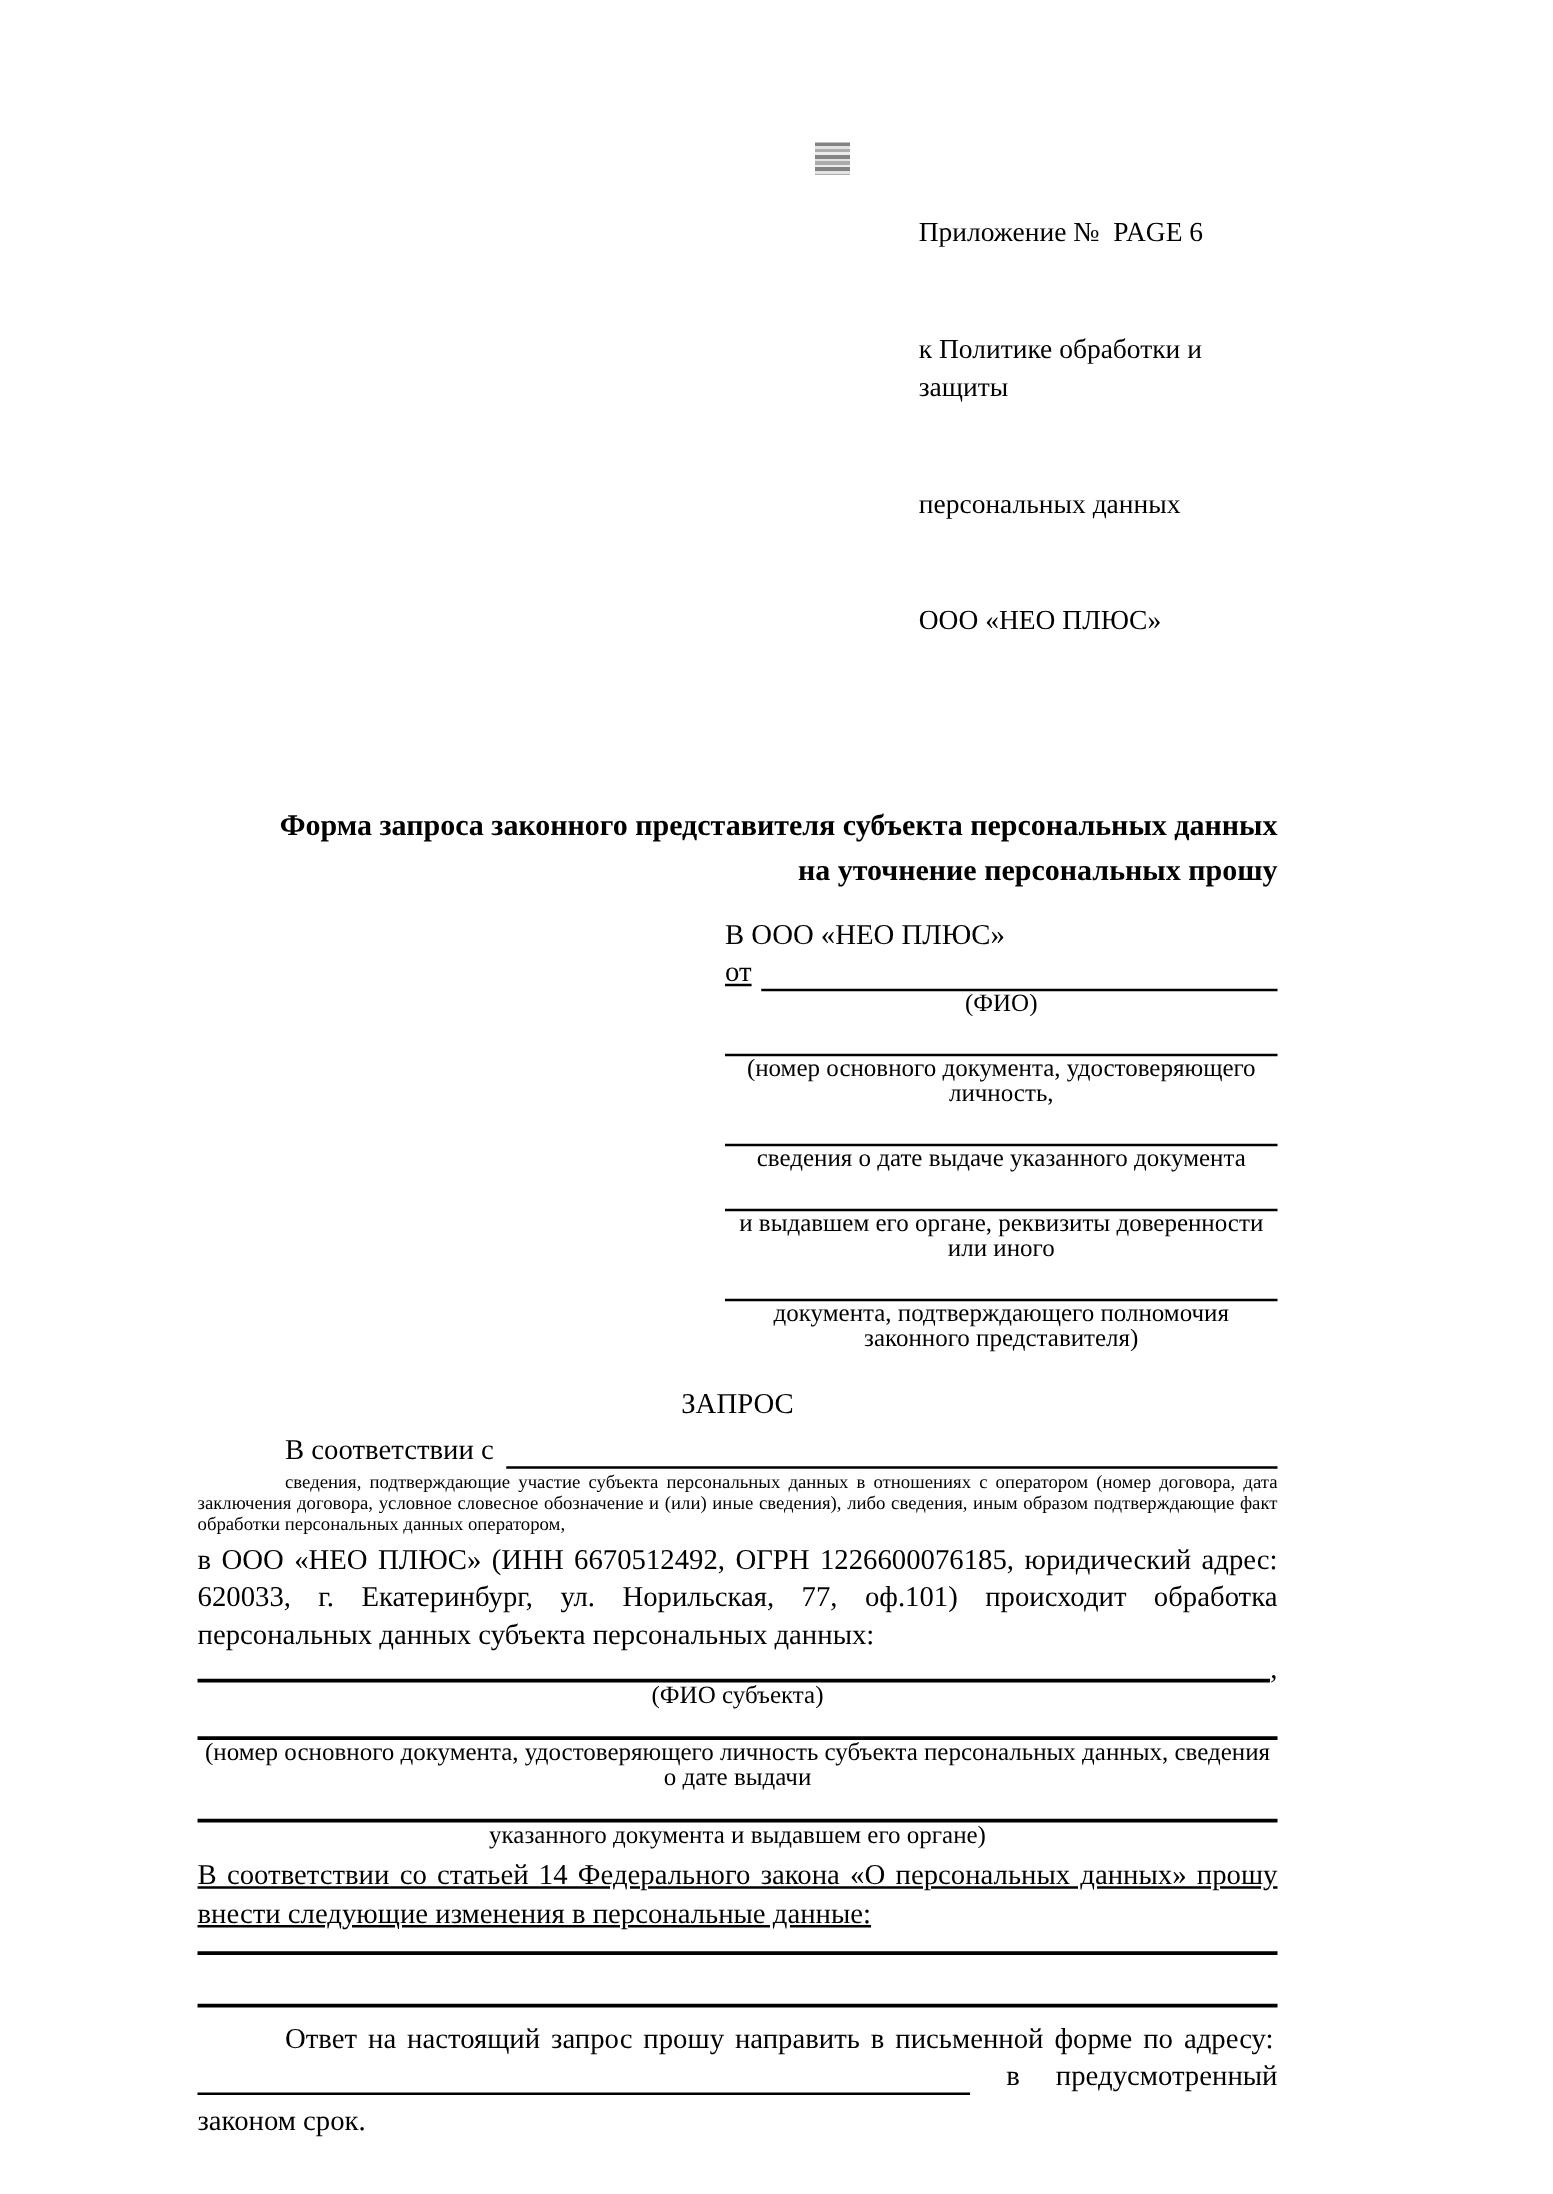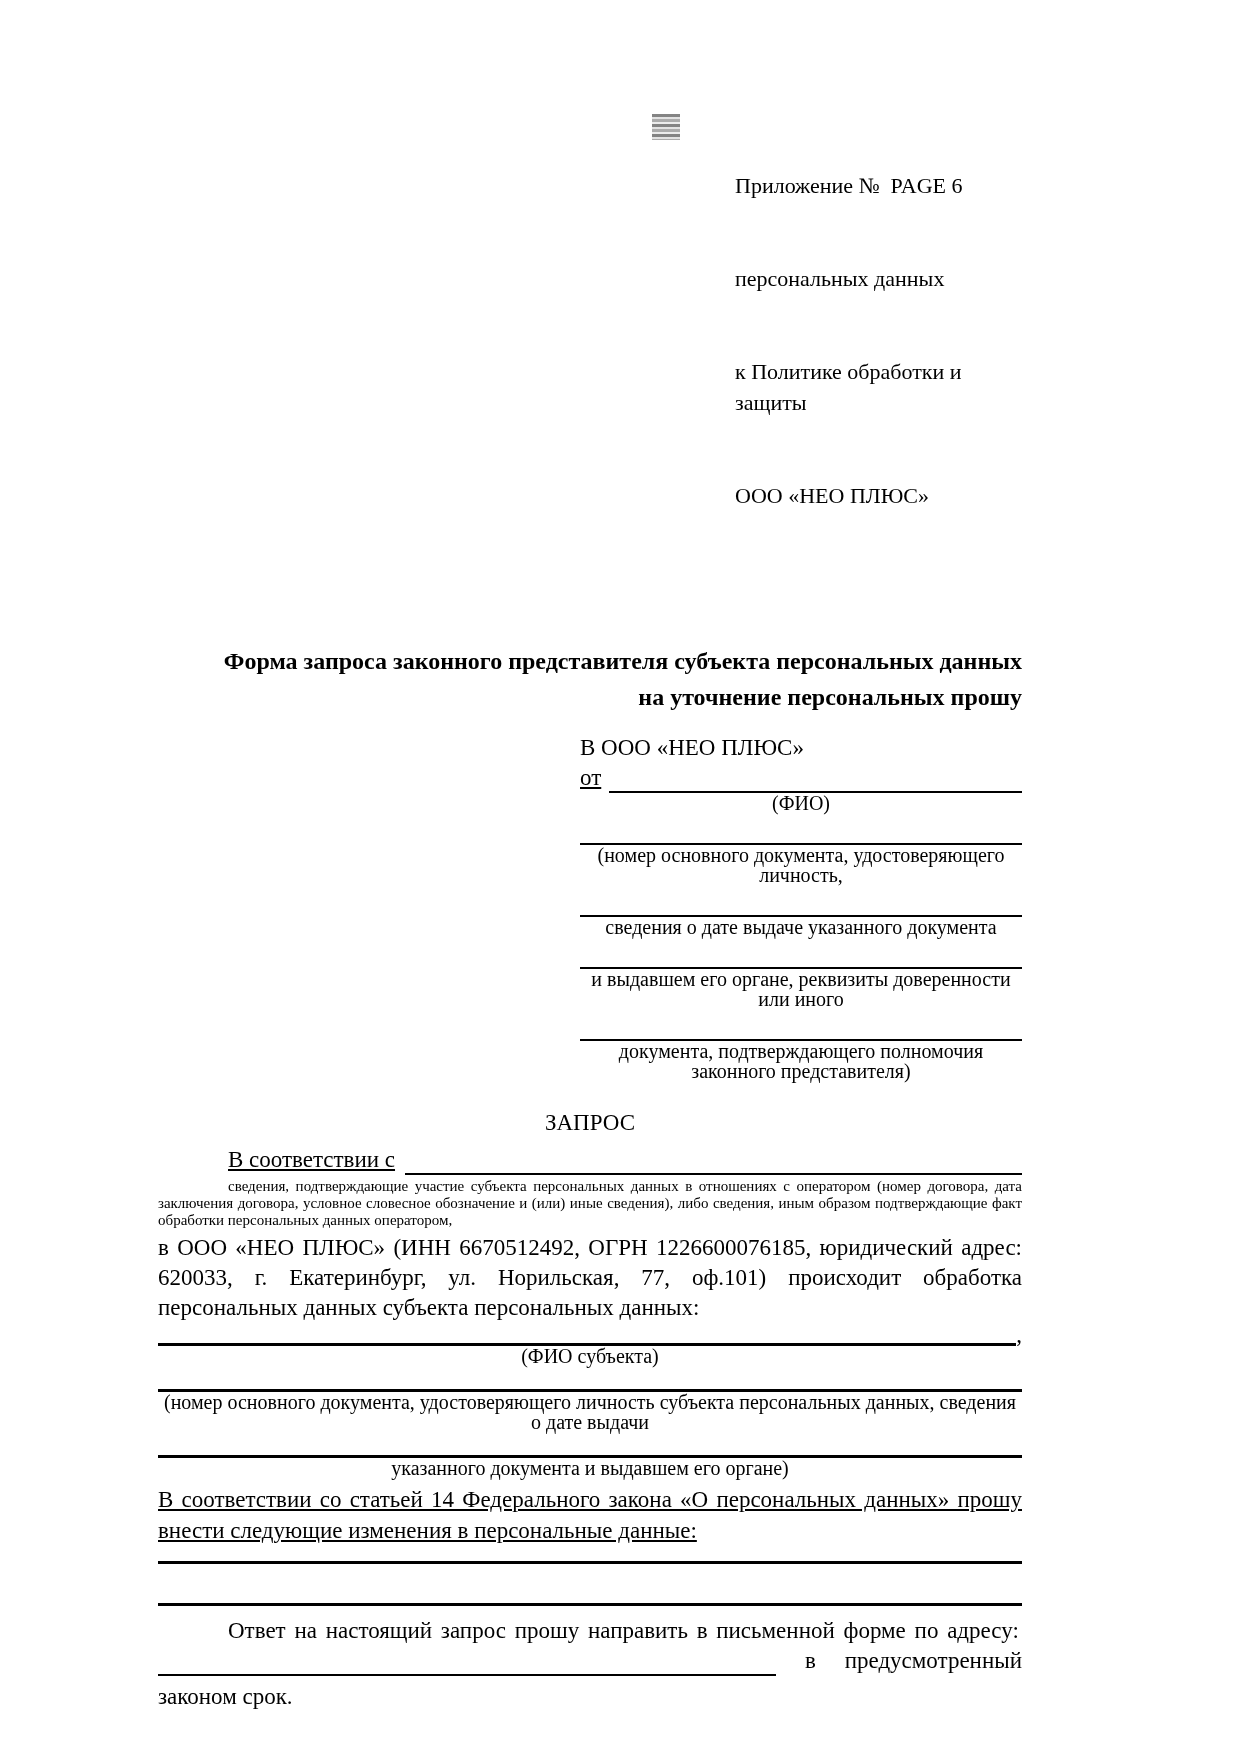--- a/index.html
+++ b/index.html
@@ -54,21 +54,21 @@
   .addr-from .fill { flex: 1; border-bottom: 2px solid #000; margin-left: 8px; }
   .cap {
     font-size: 20px;
     line-height: 20px;
     text-align: center;
   }
   .blank2 { height: 24px; margin-top: 8px; border-bottom: 2px solid #000; }
 
   
   .zapros { text-align: center; font-size: 23px; line-height: 28px; margin-top: 28px; }
-  .intro { display: flex; font-size: 23px; line-height: 30px; margin-top: 8px; text-decoration: underline; }
+  .intro { display: flex; font-size: 23px; line-height: 30px; margin-top: 8px; }
   .intro .lead { margin-left: 70px; white-space: nowrap; }
   .intro .fill { flex: 1; border-bottom: 2px solid #000; margin-left: 10px; }
   .fine {
     font-size: 15px;
     line-height: 17px;
     text-align: justify;
     text-indent: 70px;
     margin-top: 3px;
   }
   .op, .art {
@@ -119,22 +119,22 @@
 <body>
 
 <div class="page">
 
   <div class="artifact"></div>
 
   <div class="content">
 
     <div class="hdr">
       <div>Приложение №  PAGE 6</div>
+      <div>к Политике обработки и защиты</div>
       <div>персональных данных</div>
-      <div>к Политике обработки и защиты</div>
       <div>ООО «НЕО ПЛЮС»</div>
     </div>
 
     <div class="title">
       <div>Форма запроса законного представителя субъекта персональных данных</div>
       <div>на уточнение персональных прошу</div>
     </div>
 
     <div class="addr">
       <div class="addr-to">В ООО «НЕО ПЛЮС»</div>

